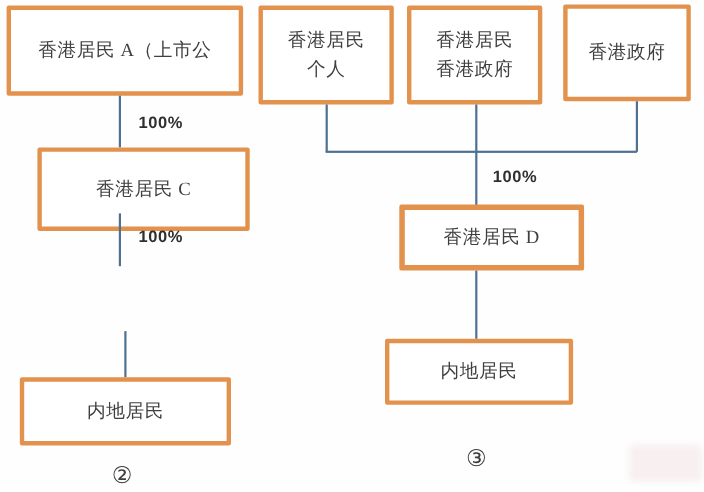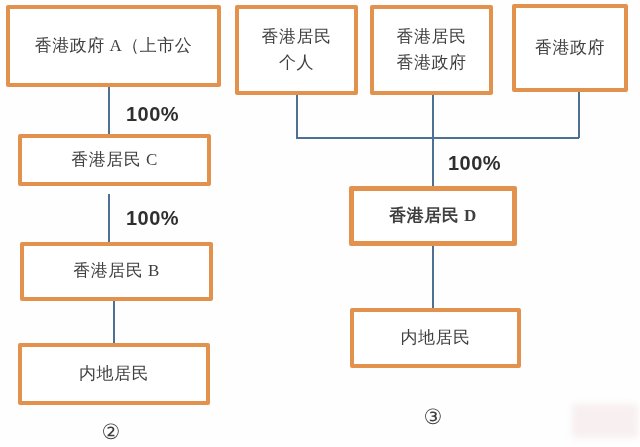--- a/index.html
+++ b/index.html
@@ -40,21 +40,21 @@
     background:var(--connector);
   }
   .hline{
     position:absolute;
     height:1.5px;
     background:var(--connector);
   }
   .pct{
     position:absolute;
     font-family:"Liberation Sans","DejaVu Sans",sans-serif;
-    font-size:20px;
+    font-size:15px;
     font-weight:600;
     color:var(--percent-text);
     letter-spacing:0.5px;
   }
   .circled{
     position:absolute;
     font-size:21px;
     color:var(--text);
     width:34px;
     text-align:center;
@@ -66,36 +66,33 @@
     filter:blur(3px);
     border-radius:4px;
   }
 </style>
 </head>
 <body>
 
 <div class="canvas">
 
   <div class="node" style="left:6px;top:5px;width:215px;height:82px;">
-    <span class="line">香港政府 A（上市公</span>
+    <span class="line">香港居民 A（上市公</span>
   </div>
 
   <div class="vline" style="left:108px;top:87px;height:47px;"></div>
   <div class="pct" style="left:126px;top:103px;">100%</div>
 
-  <div class="node" style="left:18px;top:134px;width:193px;height:52px;">
+  <div class="node" style="left:34px;top:134px;width:193px;height:76px;">
     <span class="line">香港居民 C</span>
   </div>
 
   <div class="vline" style="left:108px;top:194px;height:48px;"></div>
   <div class="pct" style="left:126px;top:207px;">100%</div>
 
-  <div class="node" style="left:20px;top:242px;width:193px;height:59px;">
-    <span class="line">香港居民 B</span>
-  </div>
 
   <div class="vline" style="left:113px;top:301px;height:42px;"></div>
 
   <div class="node" style="left:18px;top:343px;width:192px;height:62px;">
     <span class="line">内地居民</span>
   </div>
 
   <div class="circled" style="left:94px;top:420px;">②</div>
 
   <div class="node" style="left:235px;top:5px;width:123px;height:90px;">
@@ -112,21 +109,21 @@
     <span class="line">香港政府</span>
   </div>
 
   <div class="vline" style="left:296px;top:95px;height:43px;"></div>
   <div class="vline" style="left:432px;top:95px;height:92px;"></div>
   <div class="vline" style="left:578px;top:92px;height:46px;"></div>
   <div class="hline" style="left:296px;top:137px;width:283px;"></div>
 
   <div class="pct" style="left:448px;top:152px;">100%</div>
 
-  <div class="node thick" style="left:349px;top:186px;width:168px;height:60px;font-weight:bold;">
+  <div class="node thick" style="left:363px;top:186px;width:168px;height:60px;">
     <span class="line">香港居民 D</span>
   </div>
 
   <div class="vline" style="left:432px;top:246px;height:62px;"></div>
 
   <div class="node" style="left:350px;top:308px;width:171px;height:60px;">
     <span class="line">内地居民</span>
   </div>
 
   <div class="circled" style="left:416px;top:405px;">③</div>

